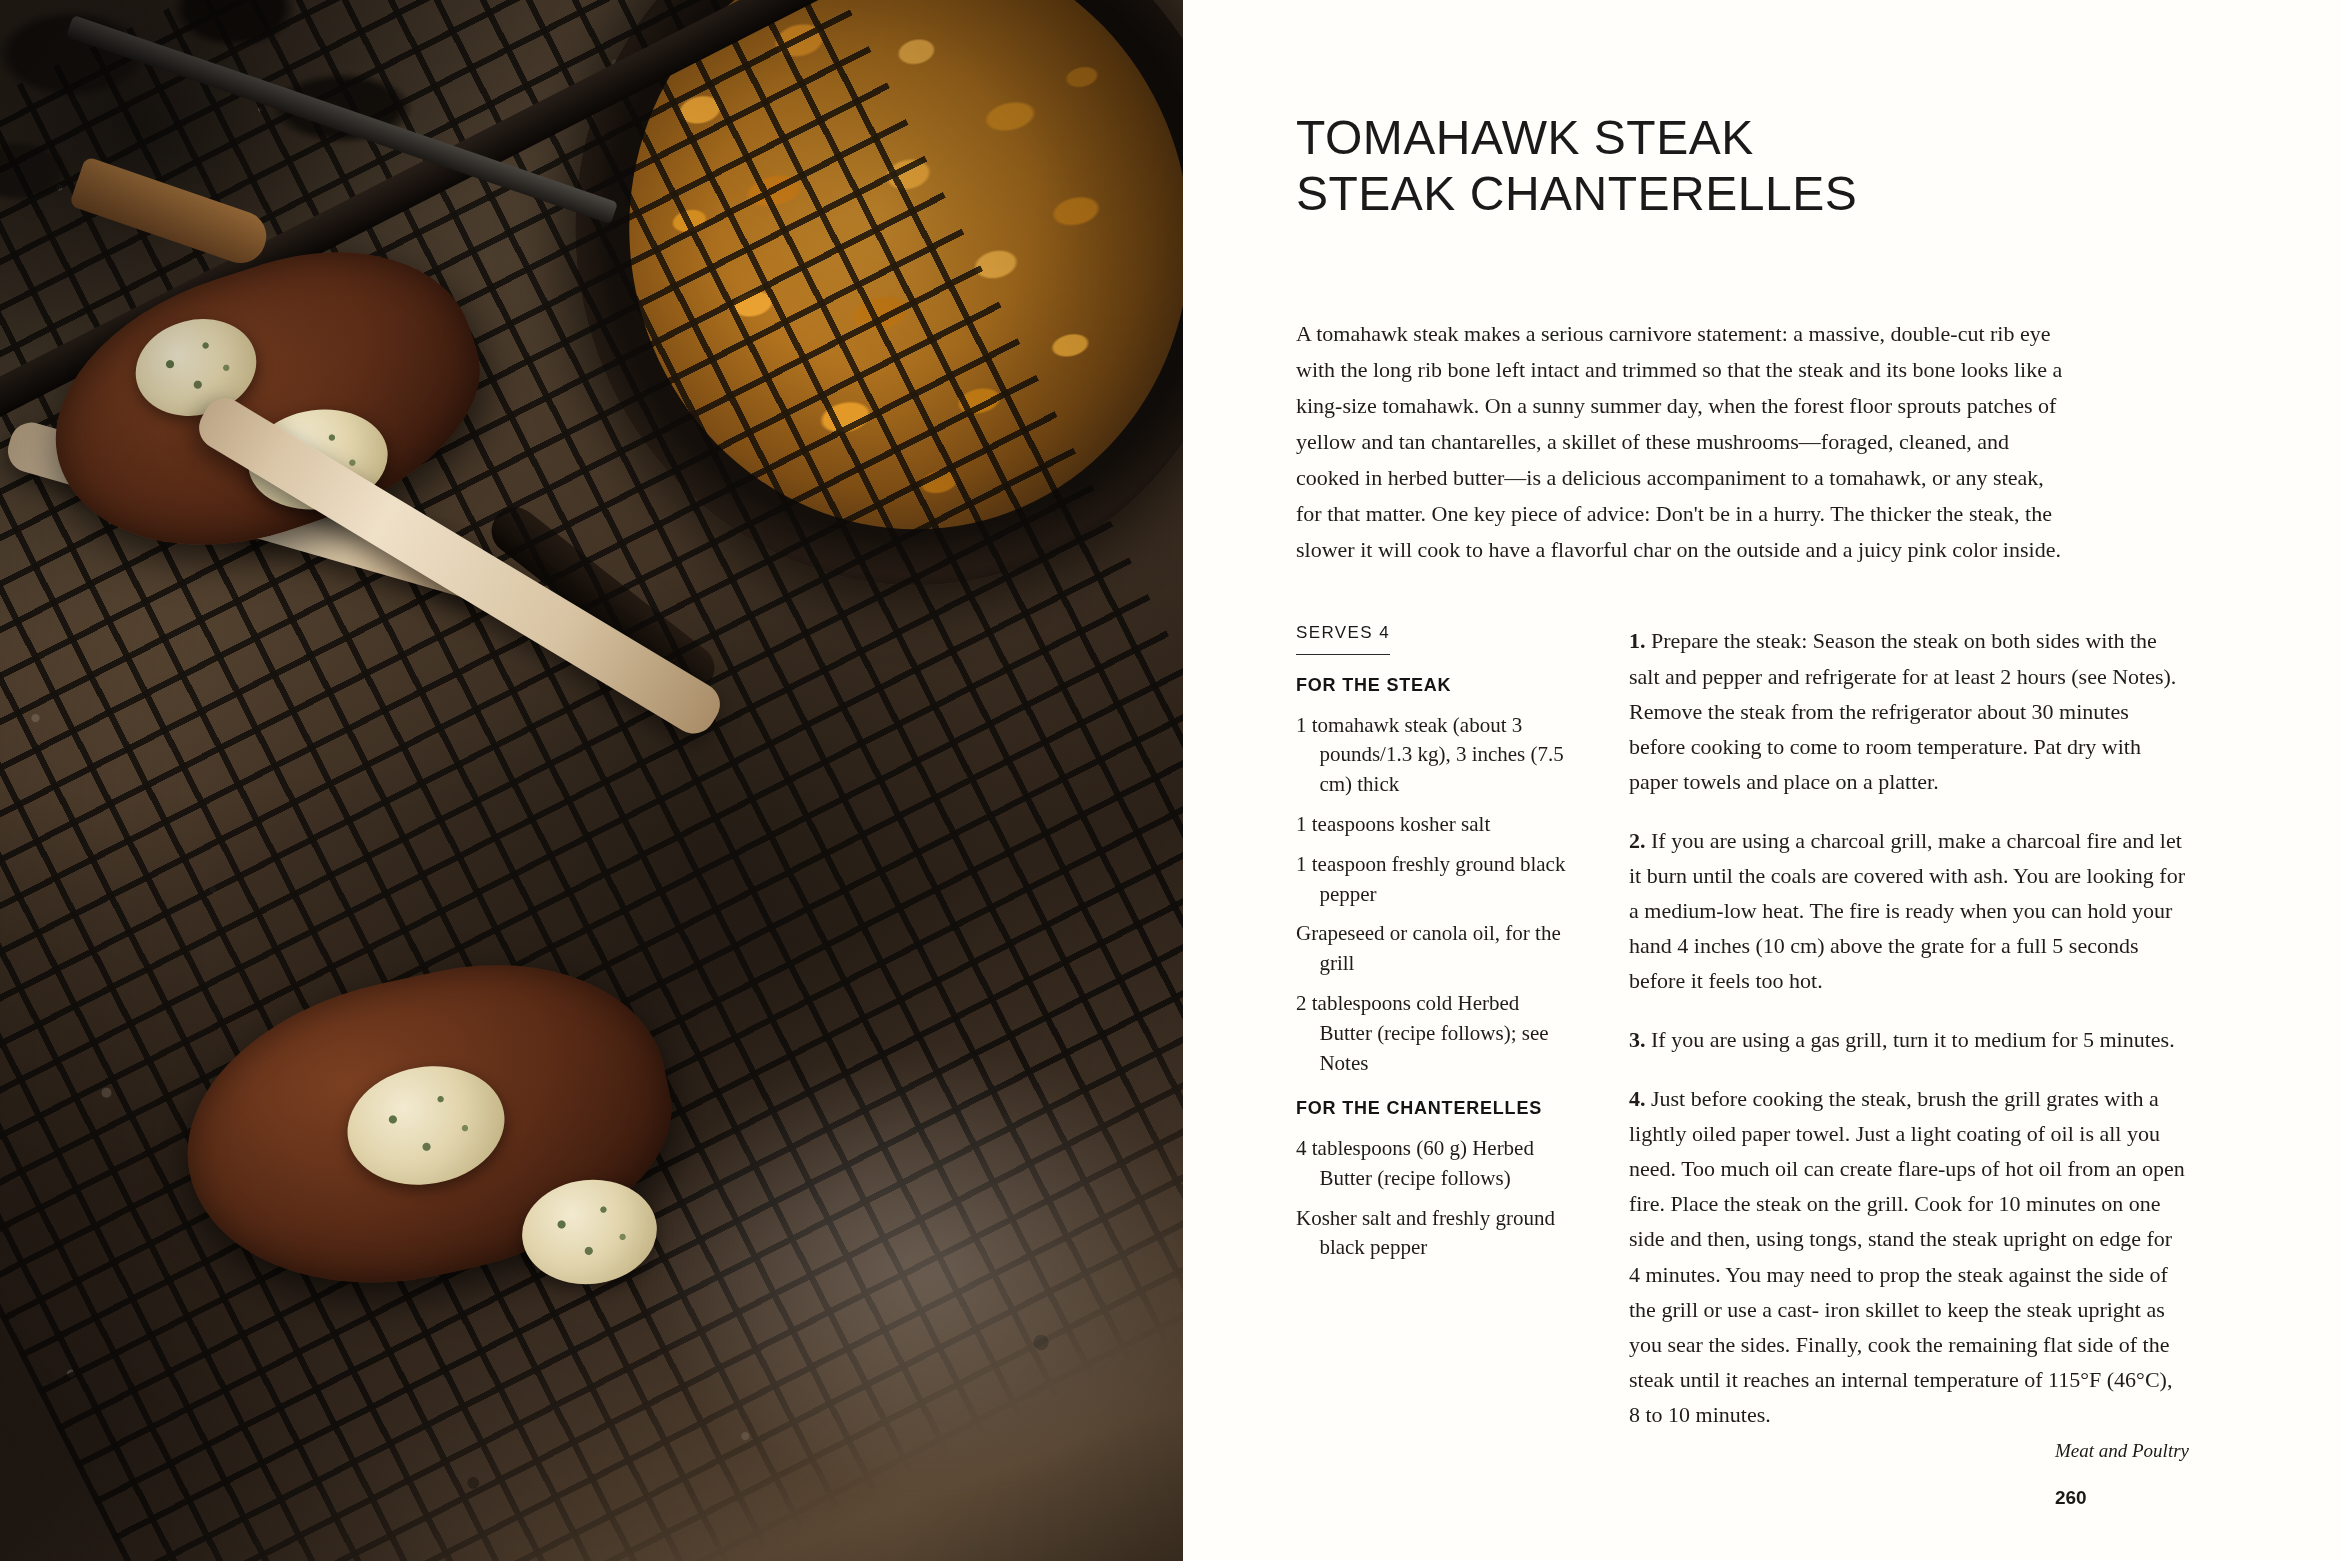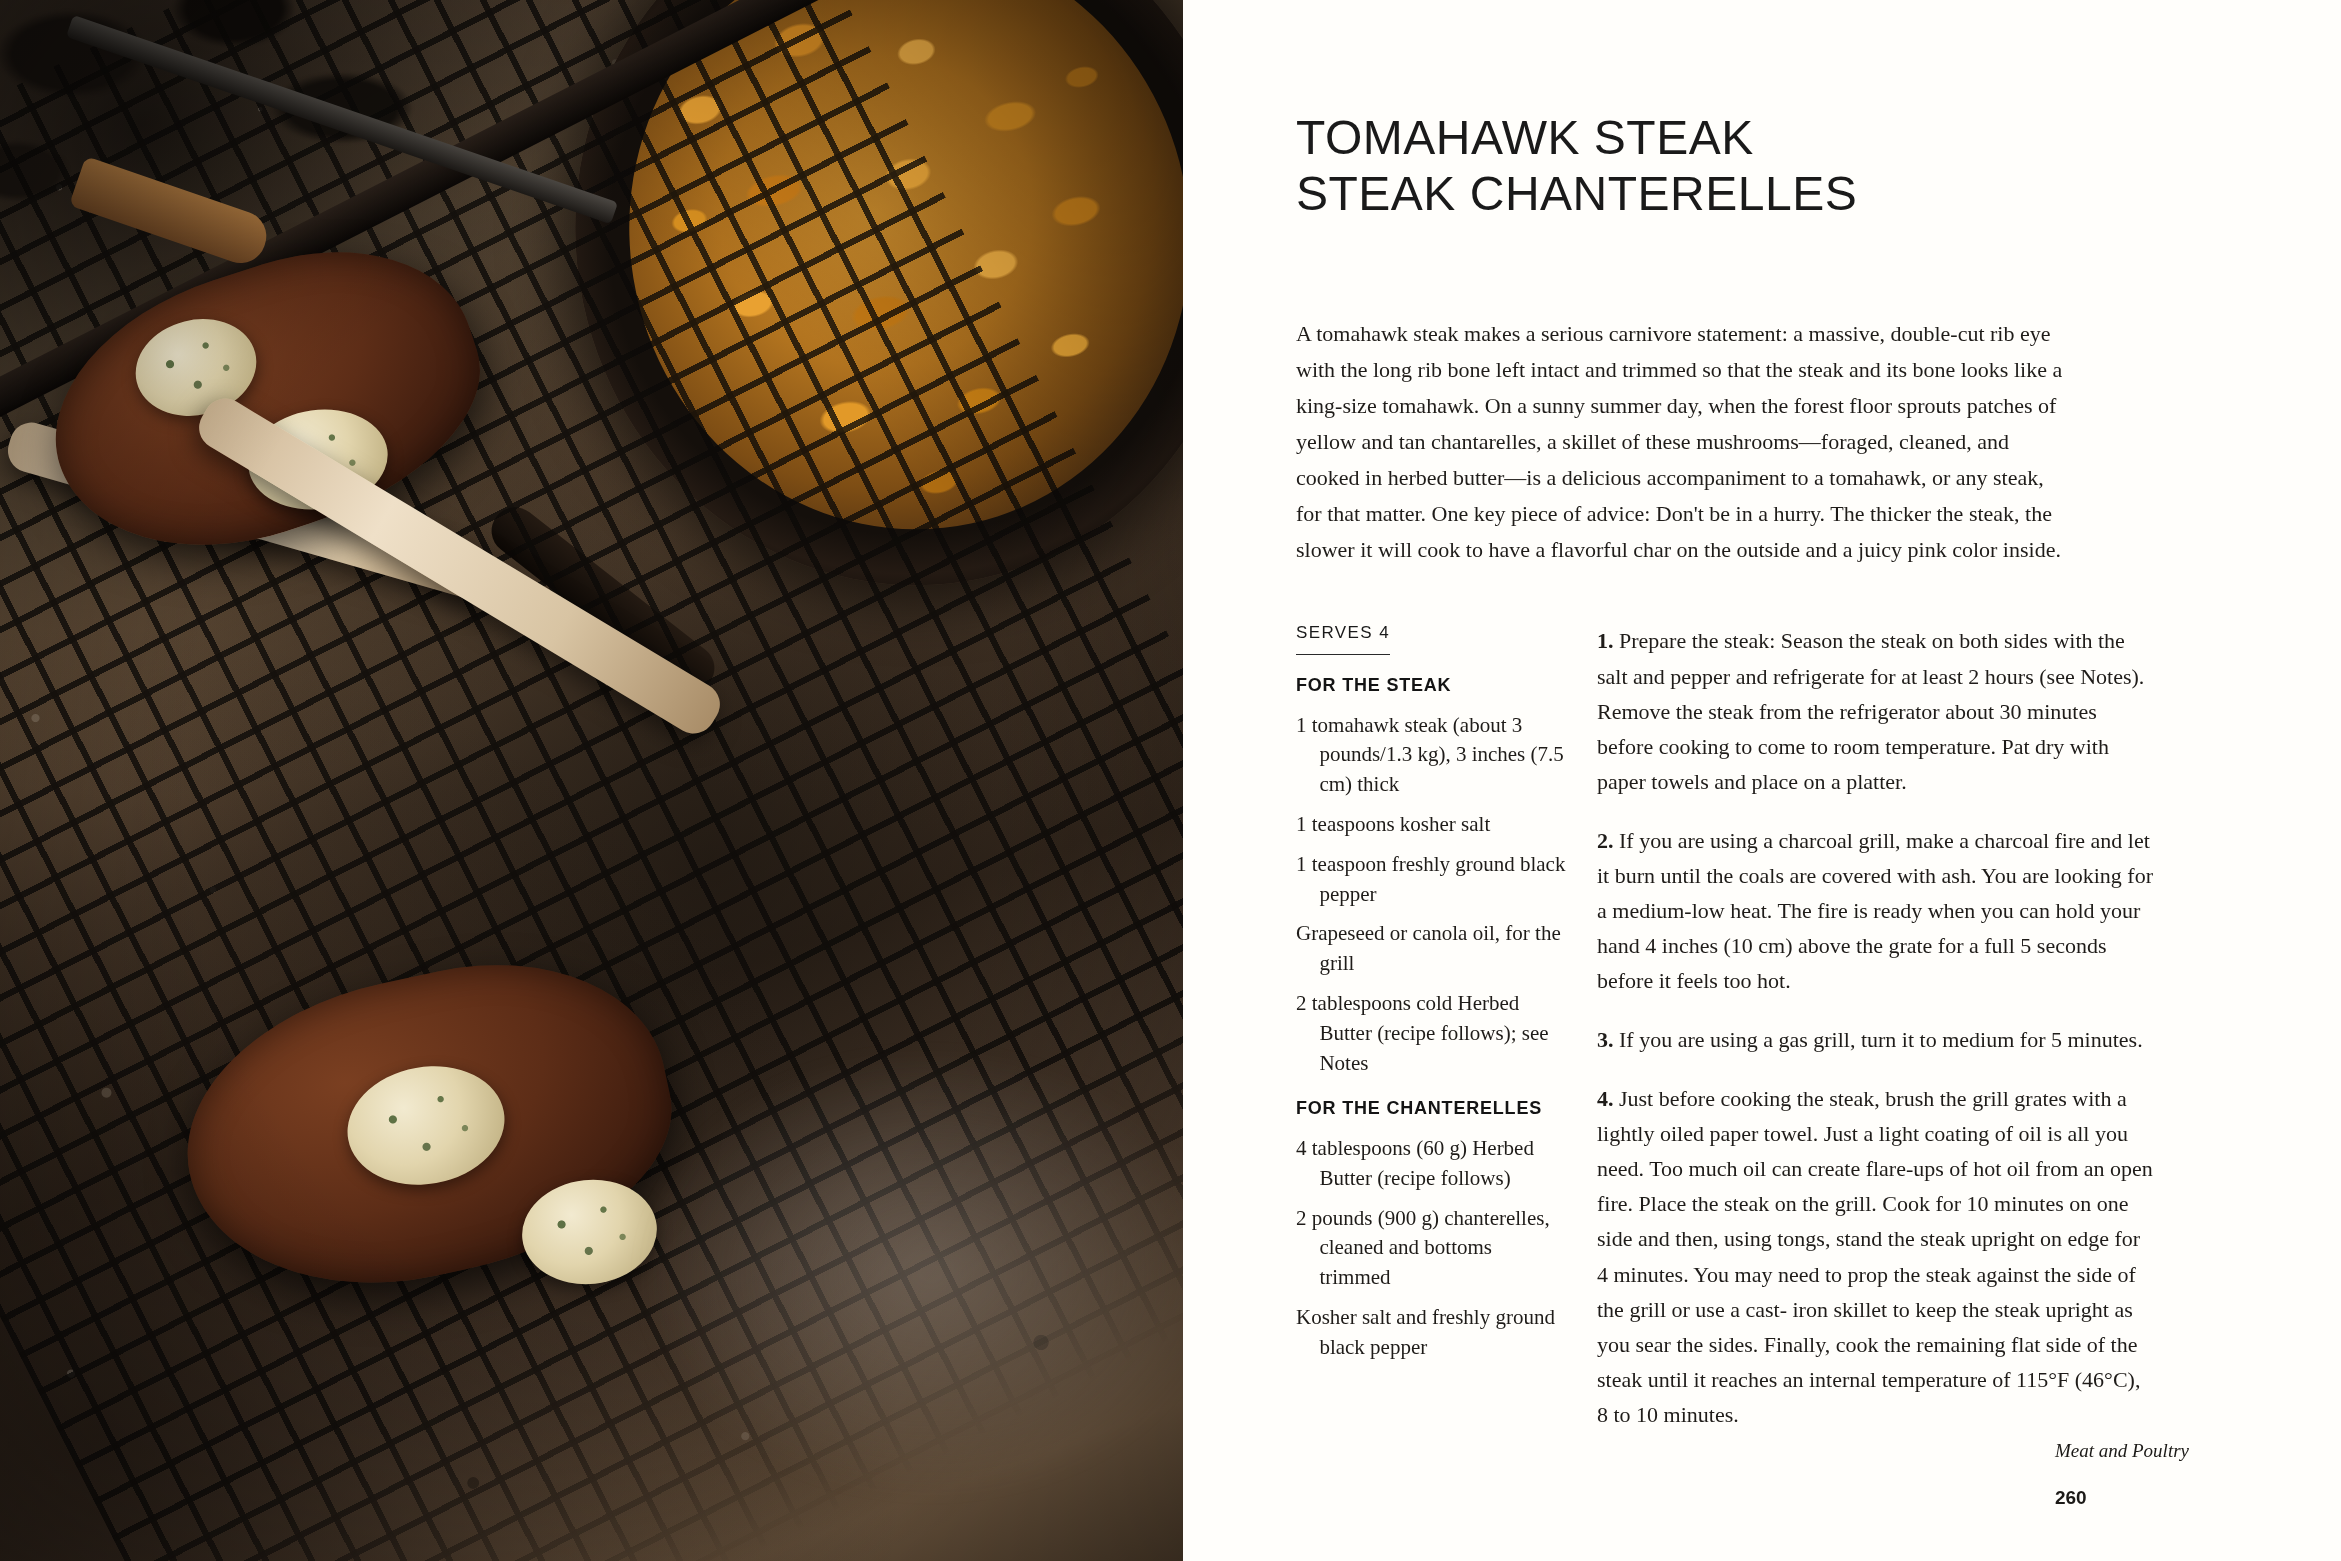--- a/index.html
+++ b/index.html
@@ -212,21 +212,21 @@
     margin-top: 95px;
     font-size: 22px;
     line-height: 1.63;
     color: #1f1c19;
     width: 770px;
     text-align: left;
   }
   .columns {
     display: flex;
     margin-top: 56px;
-    gap: 31px;
+    gap: 63px;
   }
   .col-left { width: 270px; }
   .col-right { width: 558px; }
 
   .serves {
     font-family: "Liberation Sans", sans-serif;
     font-size: 17px;
     letter-spacing: 1.4px;
     color: #1a1a1a;
     padding-bottom: 10.8px;
@@ -339,21 +339,20 @@
           <li>1 tomahawk steak (about 3 pounds/1.3 kg), 3 inches (7.5 cm) thick</li>
           <li>1 teaspoons kosher salt</li>
           <li>1 teaspoon freshly ground black pepper</li>
           <li>Grapeseed or canola oil, for the grill</li>
           <li>2 tablespoons cold Herbed Butter (recipe follows); see Notes</li>
         </ul>
 
         <div class="ing-head">FOR THE CHANTERELLES</div>
         <ul class="ing-list">
           <li>4 tablespoons (60 g) Herbed Butter (recipe follows)</li>
-          <li>2 pounds (900 g) chanterelles, cleaned and bottoms trimmed</li>
           <li>Kosher salt and freshly ground black pepper</li>
         </ul>
       </div>
 
       <div class="col-right">
         <p class="step">
           <b>1.</b>
           <span>Prepare the steak: Season the steak on both sides with the salt and pepper and refrigerate for at least 2 hours (see Notes). Remove the steak from the refrigerator about 30 minutes before cooking to come to room temperature. Pat dry with paper towels and place on a platter.</span>
         </p>
         <p class="step">

